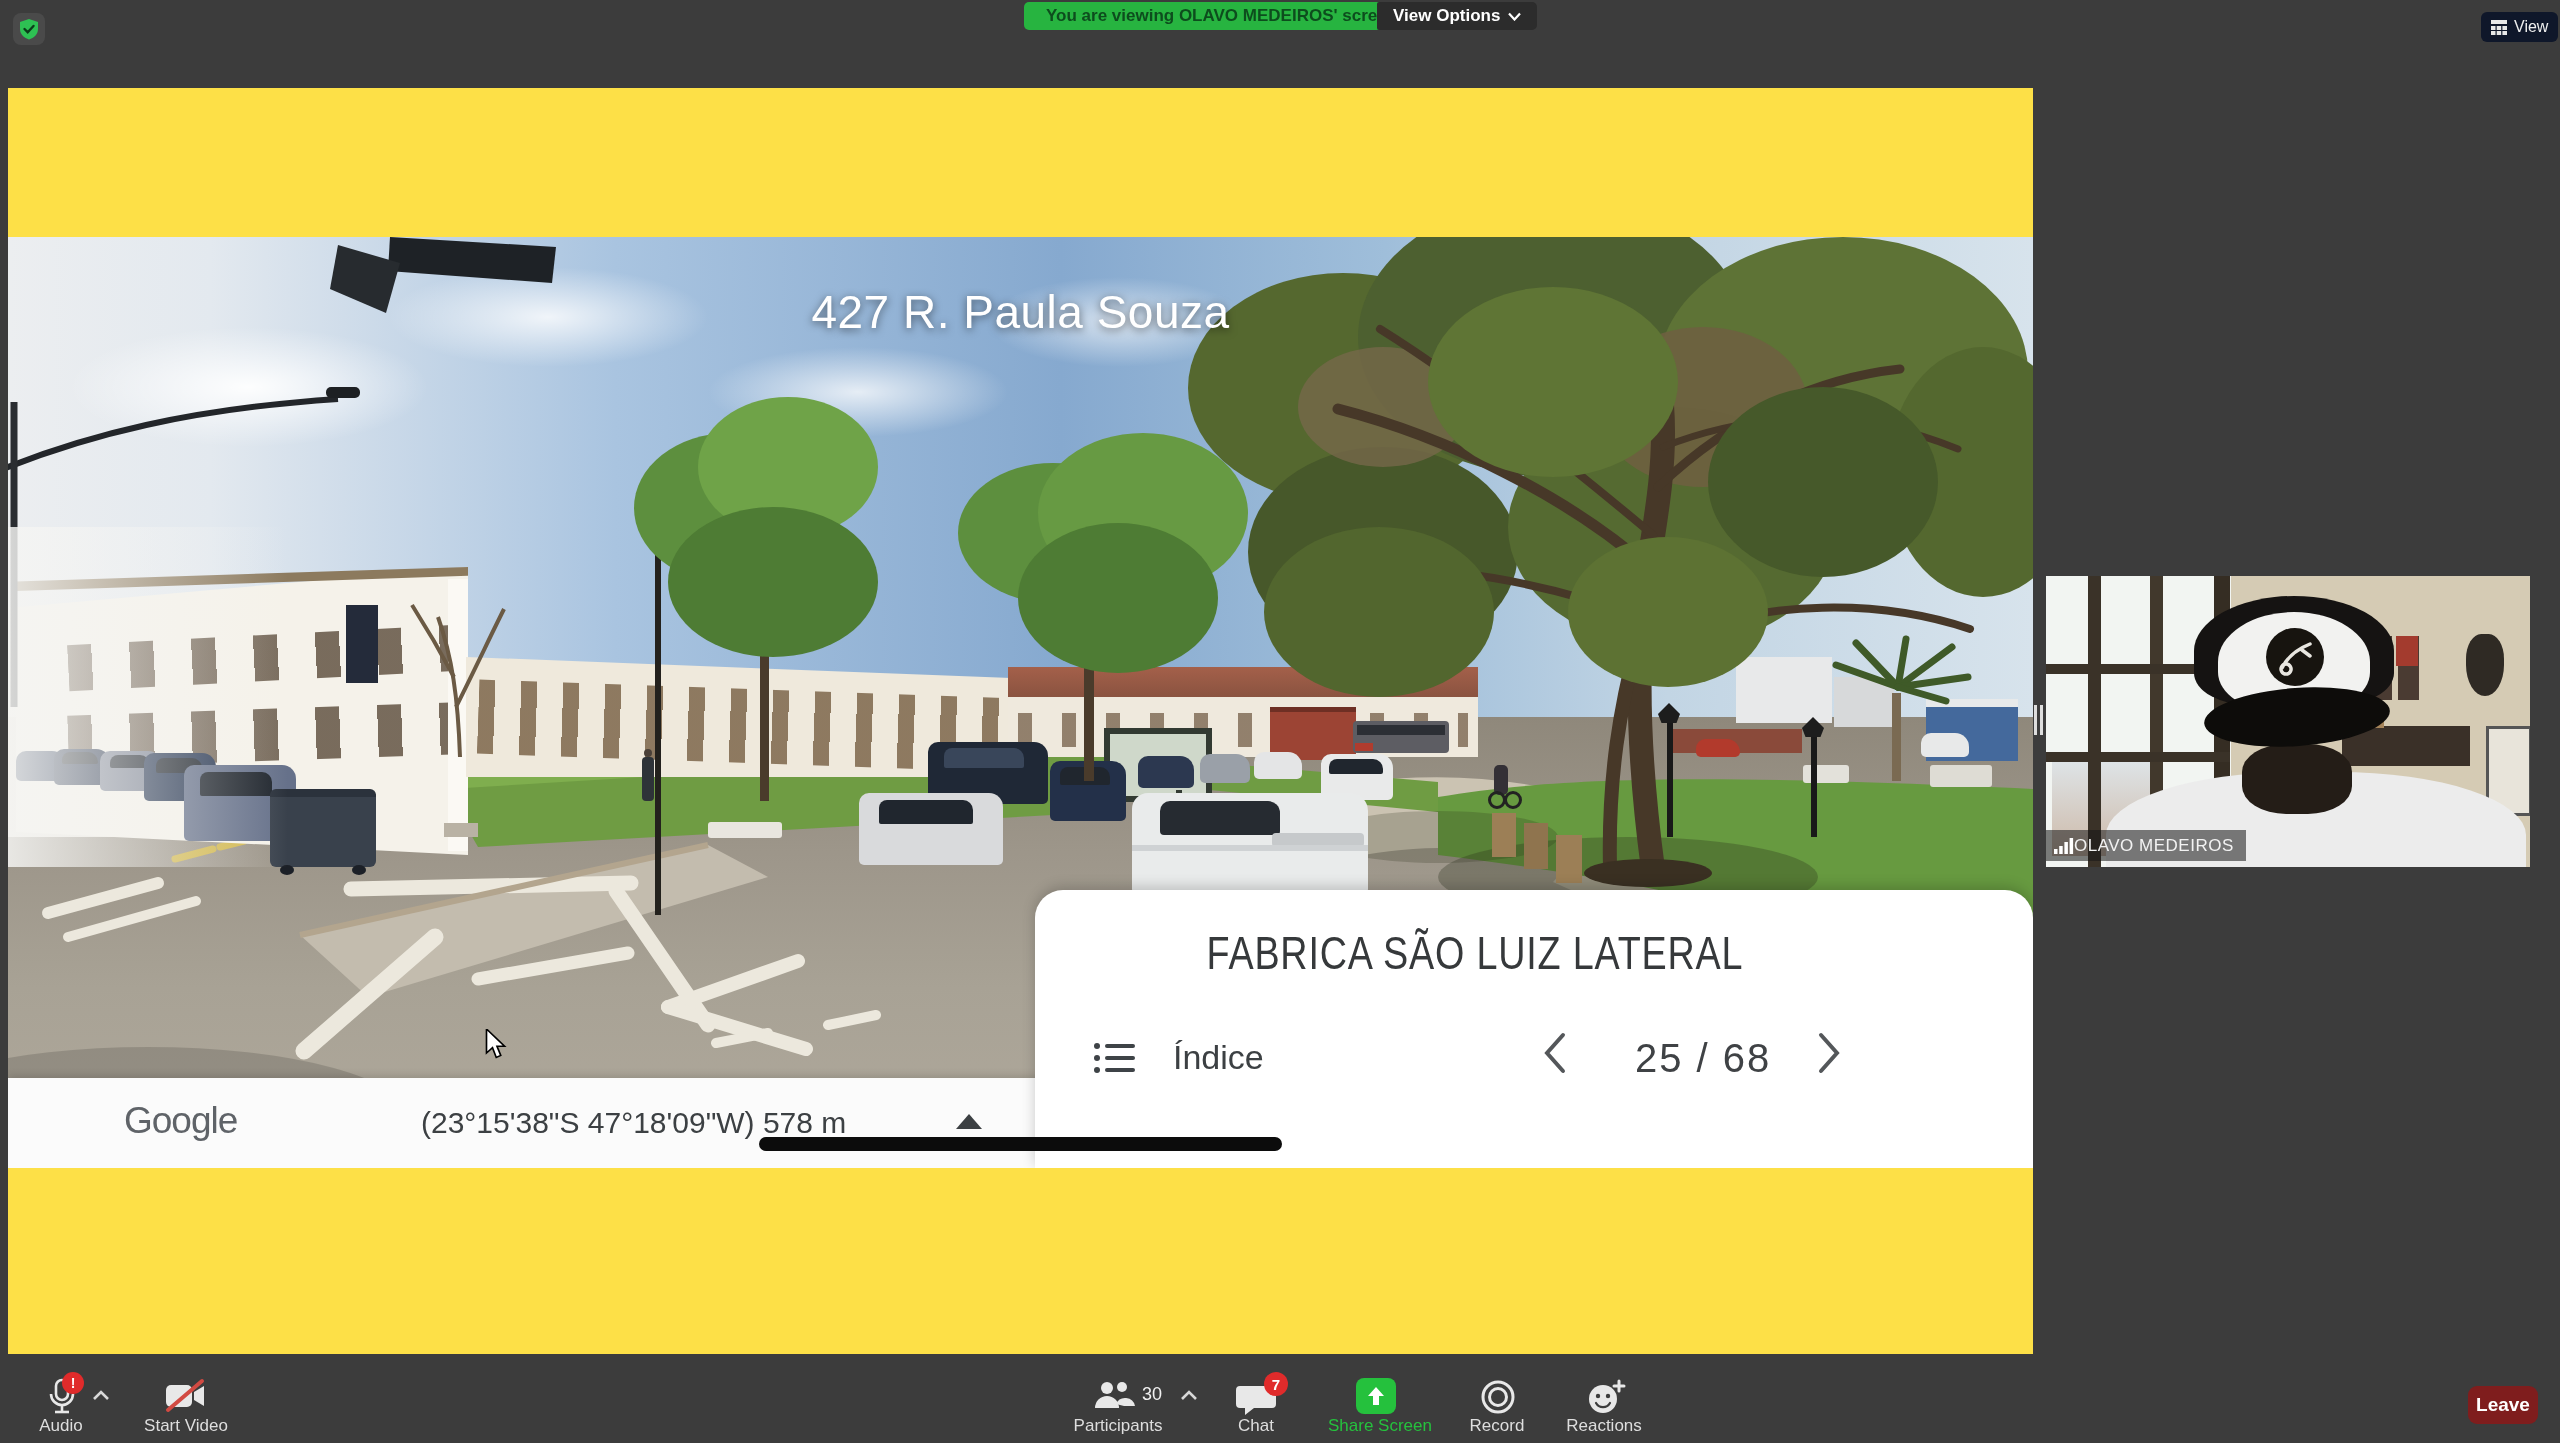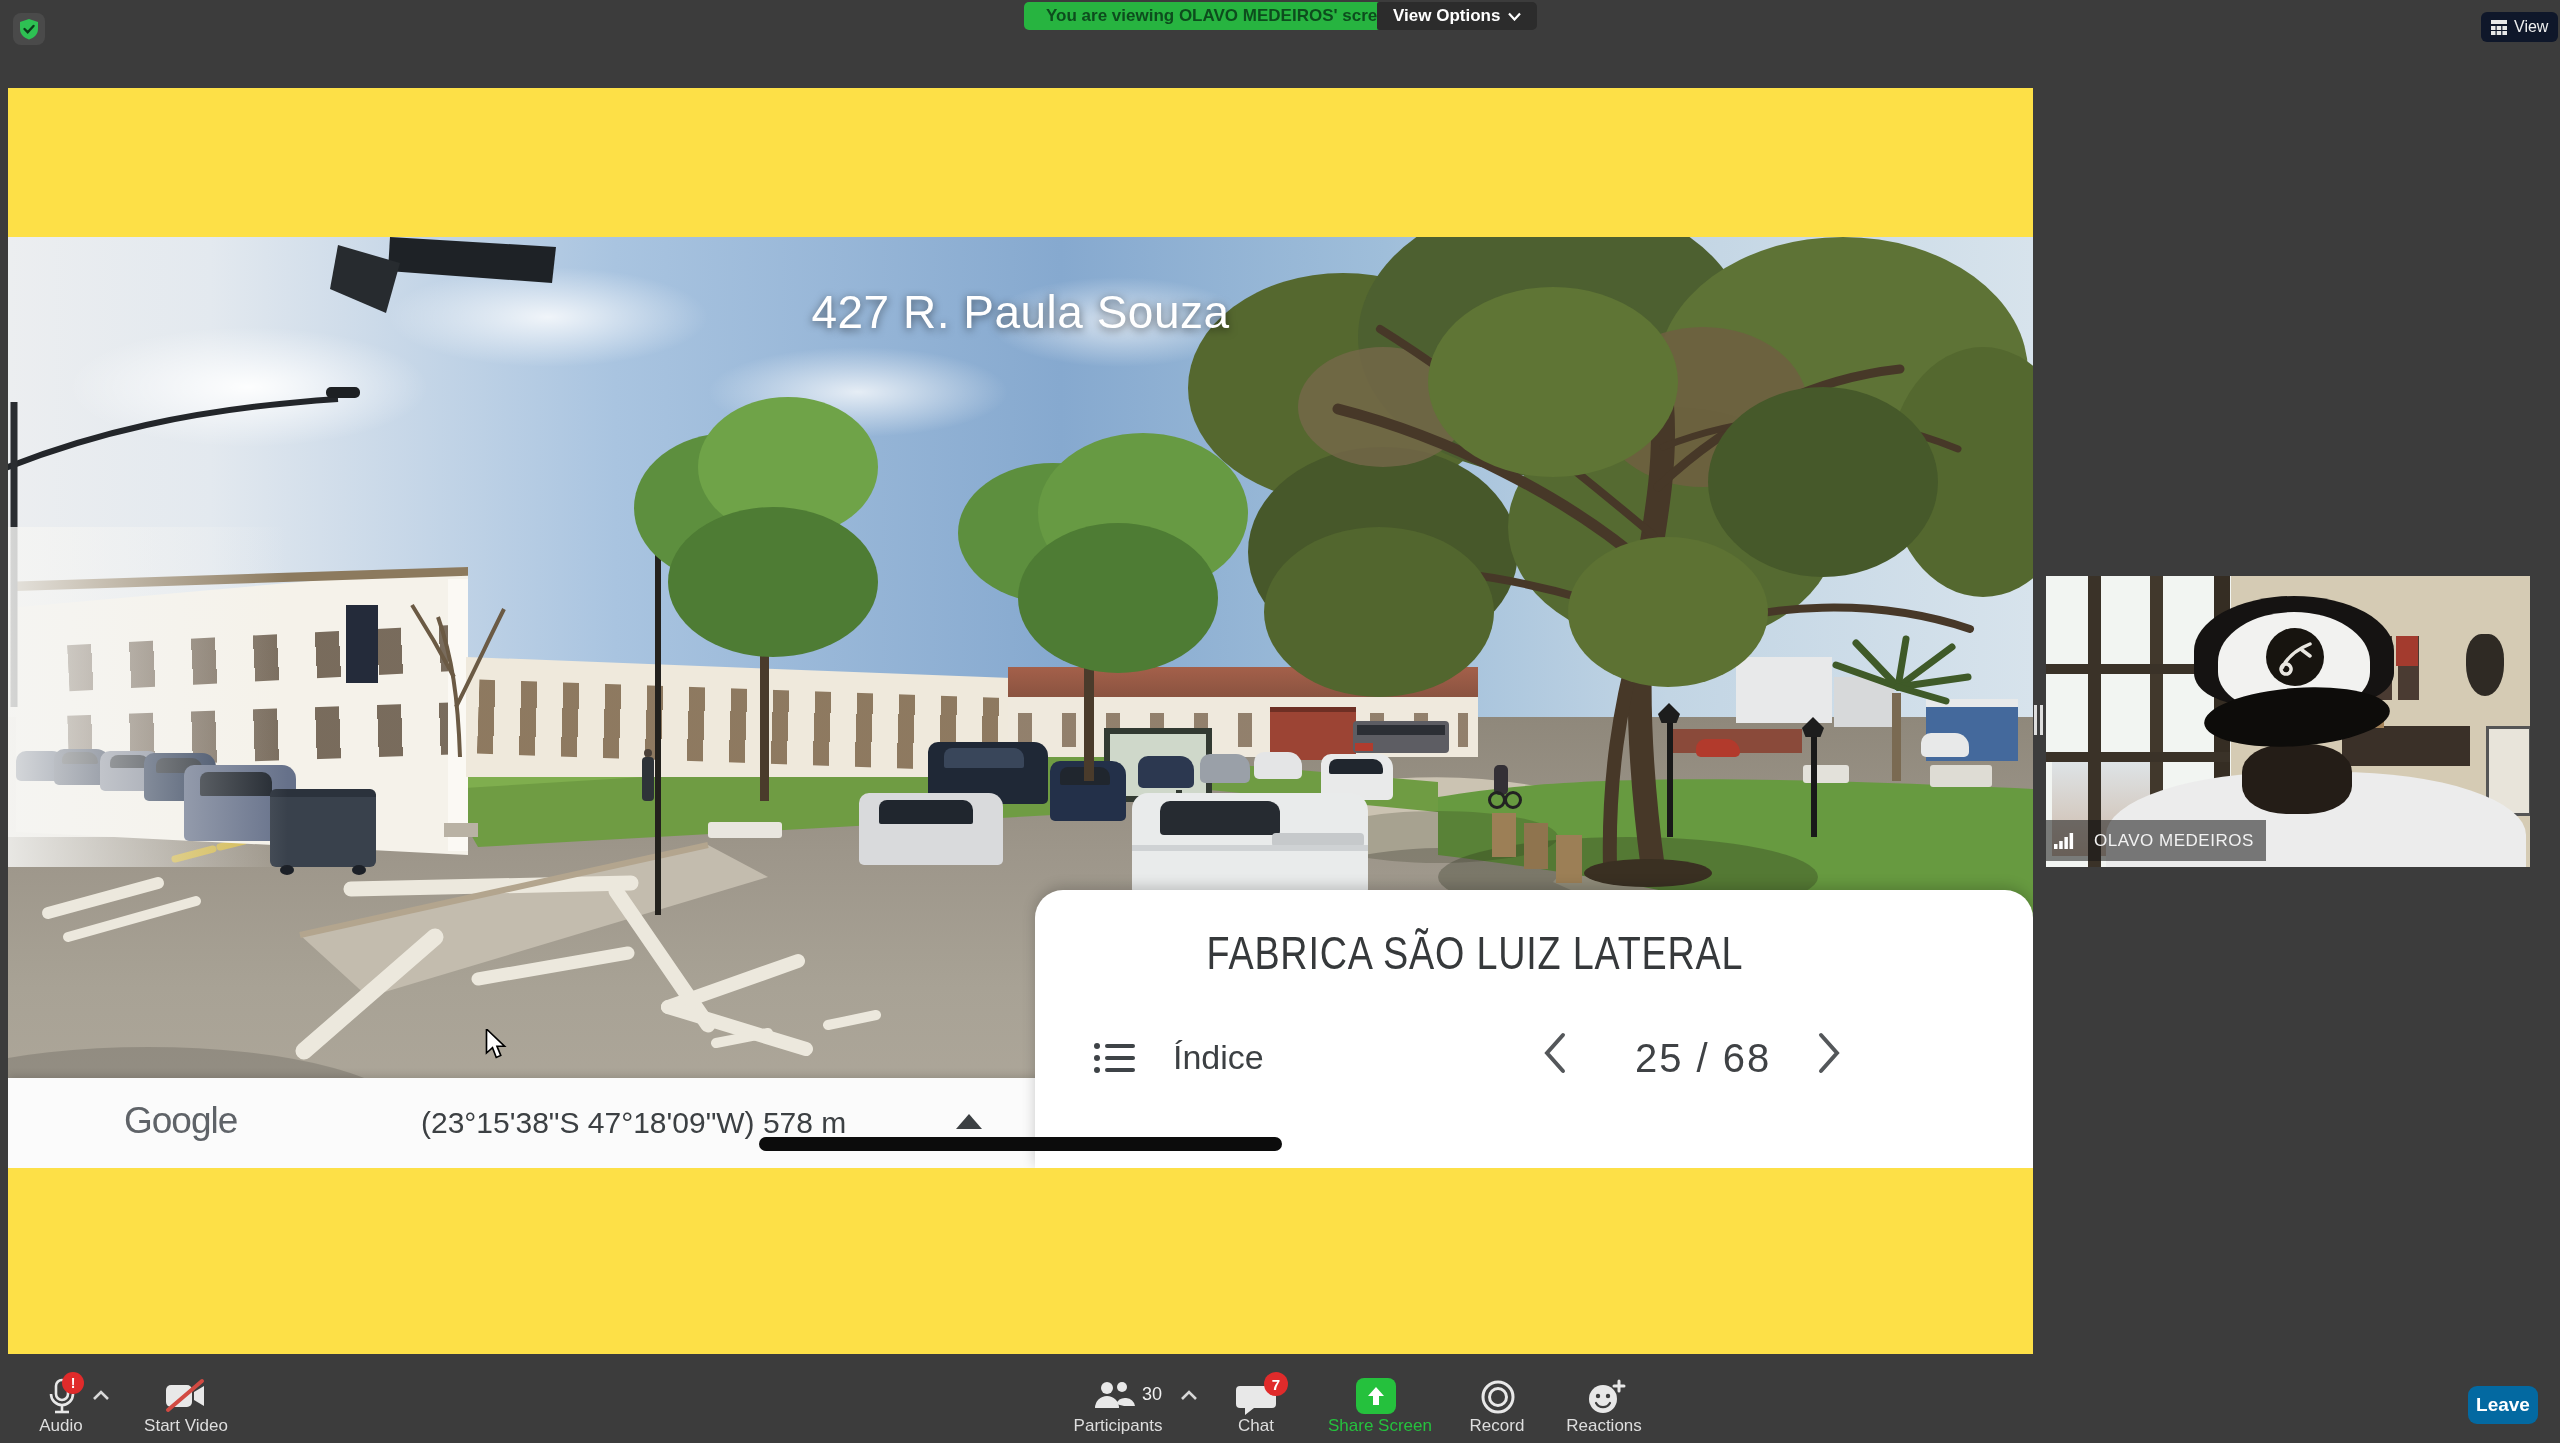--- a/index.html
+++ b/index.html
@@ -40,29 +40,29 @@
           border-bottom:15px solid #3c4043;}
   .pill{left:751px;top:900px;width:523px;height:14px;border-radius:7px;background:#0c0c0c;z-index:40;}
   .card{left:1027px;top:653px;width:998px;height:278px;background:#fff;border-radius:28px 28px 0 0;
         box-shadow:0 -3px 14px rgba(0,0,0,.2);z-index:30;}
   .card-title{left:0;top:36px;width:880px;text-align:center;color:#36393b;font-size:46px;
         transform:scaleX(.82);transform-origin:center;white-space:nowrap;letter-spacing:1px;}
   .indice-label{font-size:34px;color:#3c4043;}
   .pagenum{font-size:40px;color:#3f4245;letter-spacing:2px;}
   
   .thumb{left:2046px;top:576px;width:484px;height:291px;background:#d5cbb4;overflow:hidden;}
-  .vlabel{position:absolute;left:0px;bottom:6px;height:41px;background:rgba(22,22,22,.55);
-          display:flex;align-items:center;gap:20px;padding:0 12px 0 8px;text-align:center;}
+  .vlabel{position:absolute;left:0px;bottom:6px;height:31px;background:rgba(22,22,22,.55);
+          display:flex;align-items:center;gap:0;padding:0 12px 0 8px;text-align:center;}
   .vlabel span{color:#f2f2f2;font-size:17px;letter-spacing:.5px;}
   
   .toolbar{left:0;top:1372px;width:2560px;height:71px;background:#3c3c3c;}
   .tlabel{position:absolute;top:44px;transform:translateX(-50%);color:#dedede;font-size:17px;white-space:nowrap;}
   .badge{position:absolute;border-radius:50%;background:#e02b2b;color:#fff;font-weight:bold;
          display:flex;align-items:center;justify-content:center;}
-  .leave{left:2468px;top:14px;width:70px;height:38px;background:#0369a1;border-radius:9px;border:none;
+  .leave{left:2468px;top:14px;width:70px;height:38px;background:#7f1d1d;border-radius:9px;border:none;
          color:#fff;font-weight:bold;font-size:19px;font-family:inherit;cursor:pointer;}
   .handle{left:2034px;top:705px;width:10px;height:30px;display:flex;gap:3px;}
   .handle i{width:3px;height:30px;background:#ddd;display:block;}
 </style>
 </head>
 <body>
 
 <div class="app">
 
   <div class="abs shield-box">

